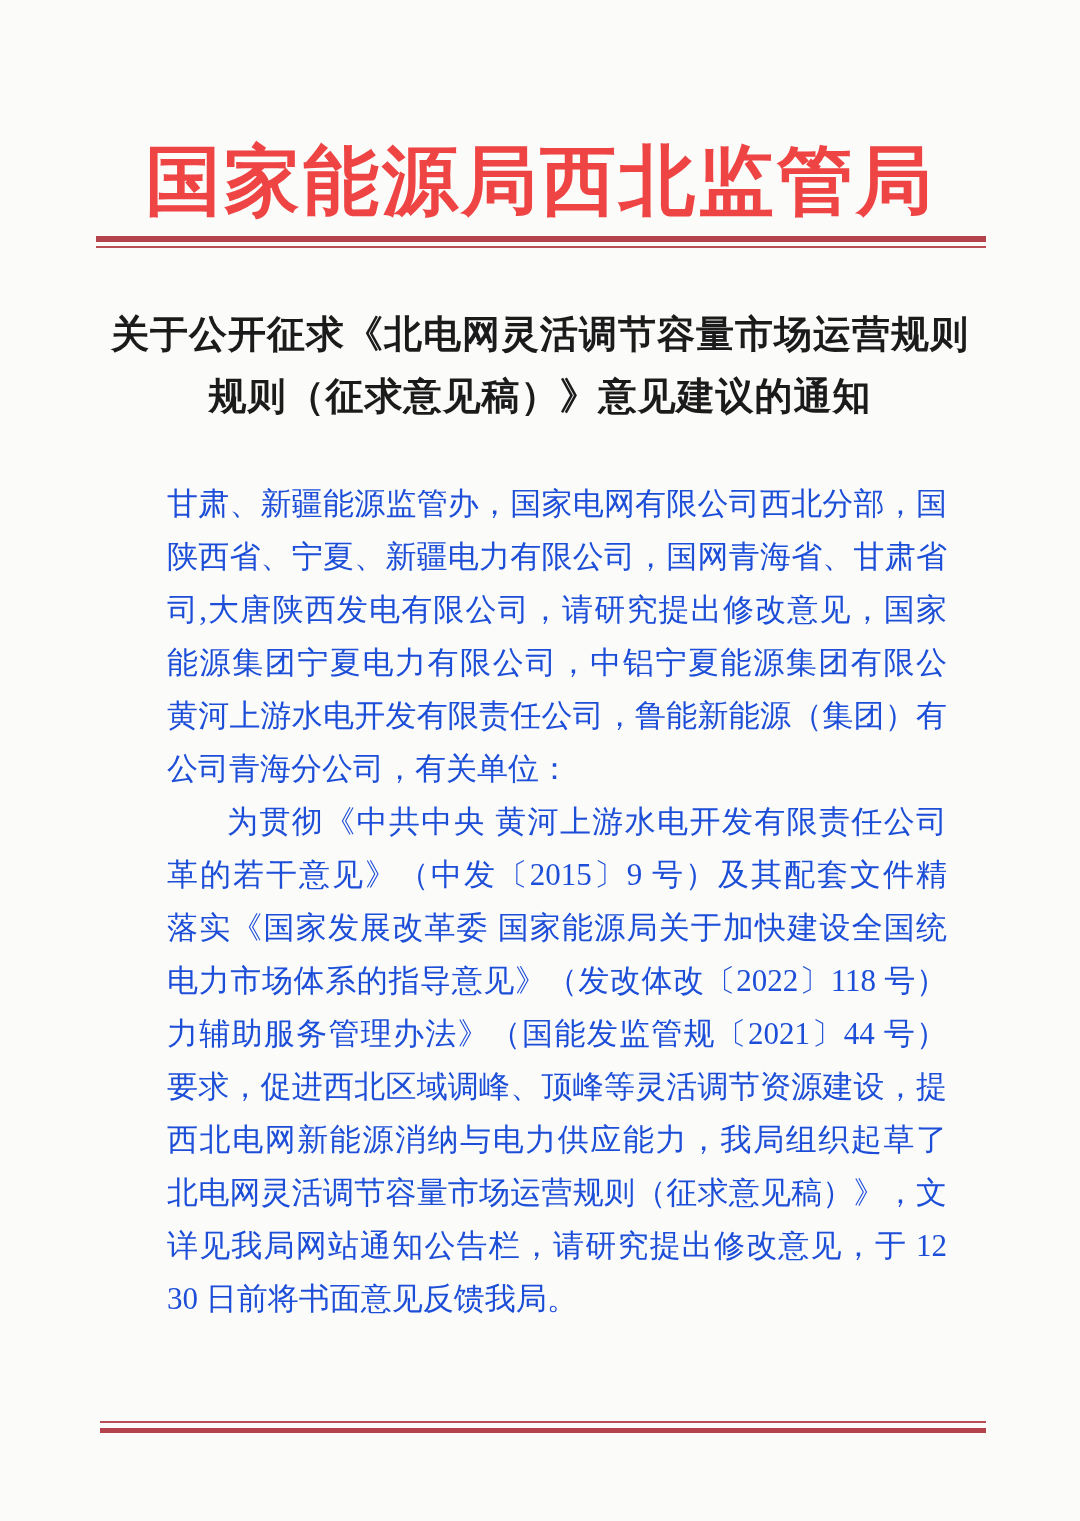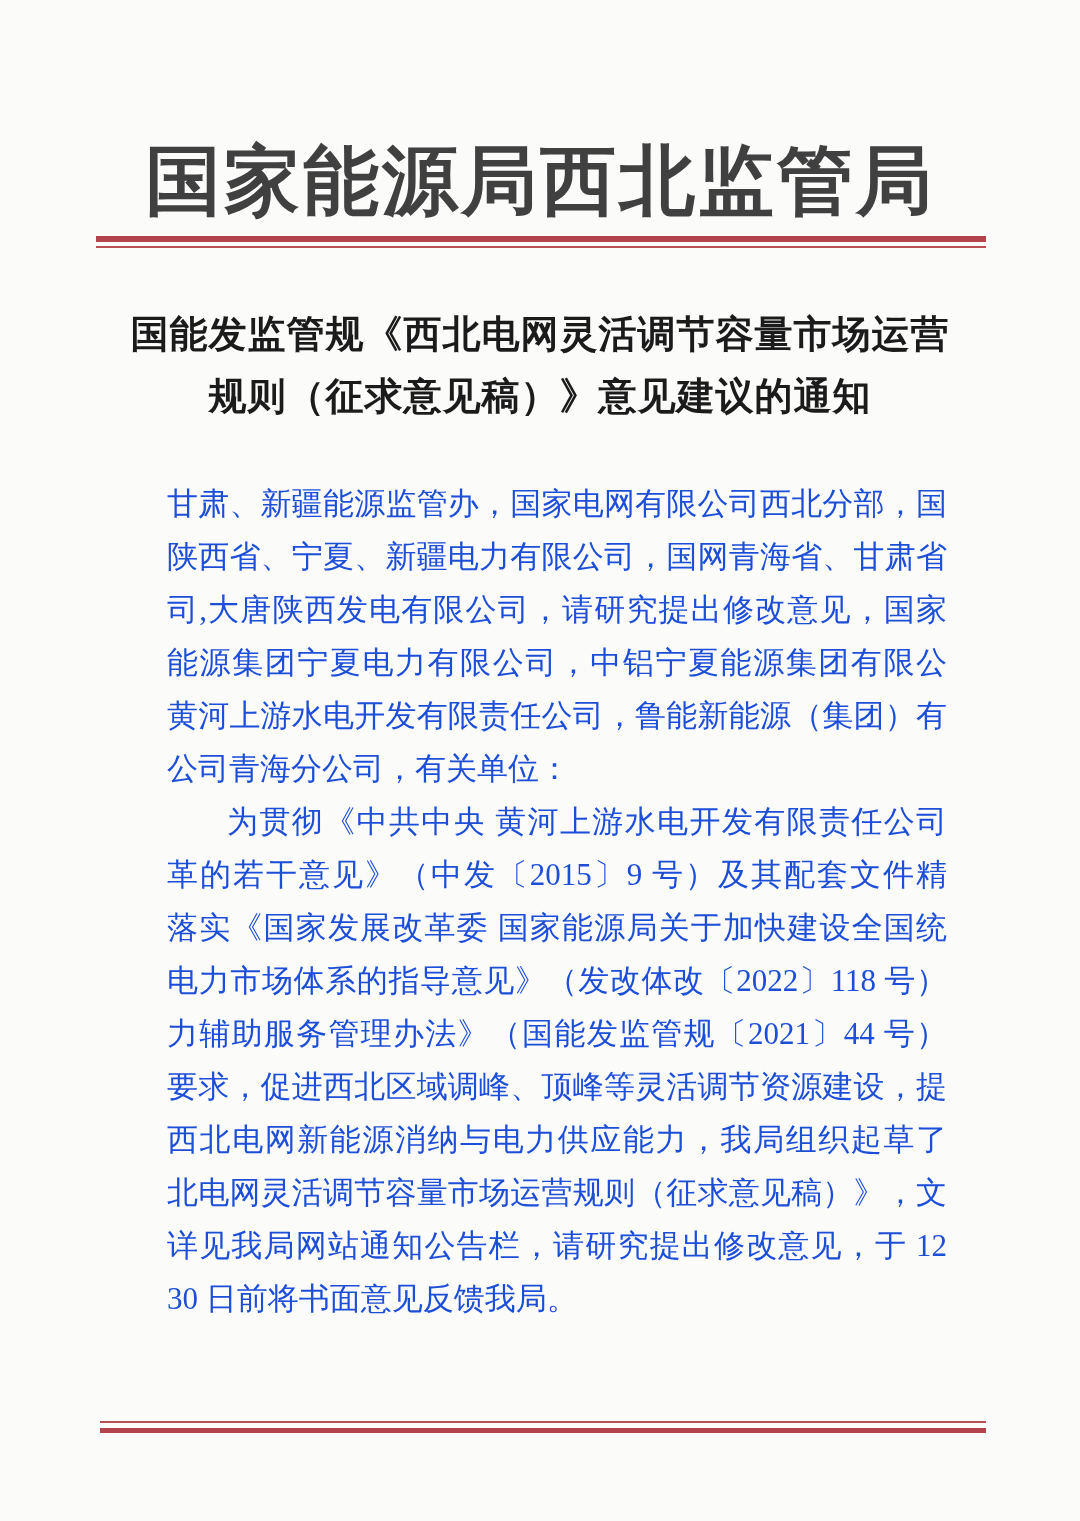--- a/index.html
+++ b/index.html
@@ -22,21 +22,21 @@
     top: 140px;
     left: 0;
     width: 100%;
     margin: 0;
     text-align: center;
     font-family: "Liberation Serif", serif;
     font-weight: bold;
     font-size: 76px;
     line-height: 1.1;
     letter-spacing: 3px;
-    color: #404040;
+    color: #ef4444;
     white-space: nowrap;
   }
   .header-rule {
     position: absolute;
     top: 236px;
     left: 96px;
     width: 890px;
   }
   .header-rule .rule-thick {
     height: 6px;
@@ -135,21 +135,21 @@
 <div class="page">
 
   <h1 class="agency-title">国家能源局西北监管局</h1>
 
   <div class="header-rule">
     <div class="rule-thick"></div>
     <div class="rule-thin"></div>
   </div>
 
   <div class="doc-title">
-    <div>国能发监管规《西北电网灵活调节容量市场运营</div>
+    <div>关于公开征求《北电网灵活调节容量市场运营规则</div>
     <div>规则（征求意见稿）》意见建议的通知</div>
   </div>
 
   <div class="doc-body">
     <div class="body-line">甘肃、新疆能源监管办，国家电网有限公司西北分部，国网</div>
     <div class="body-line">陕西省、宁夏、新疆电力有限公司，国网青海省、甘肃省电</div>
     <div class="body-line">司,大唐陕西发电有限公司，请研究提出修改意见，国家</div>
     <div class="body-line">能源集团宁夏电力有限公司，中铝宁夏能源集团有限公司，</div>
     <div class="body-line">黄河上游水电开发有限责任公司，鲁能新能源（集团）有限</div>
     <div class="body-line plain">公司青海分公司，有关单位：</div>

